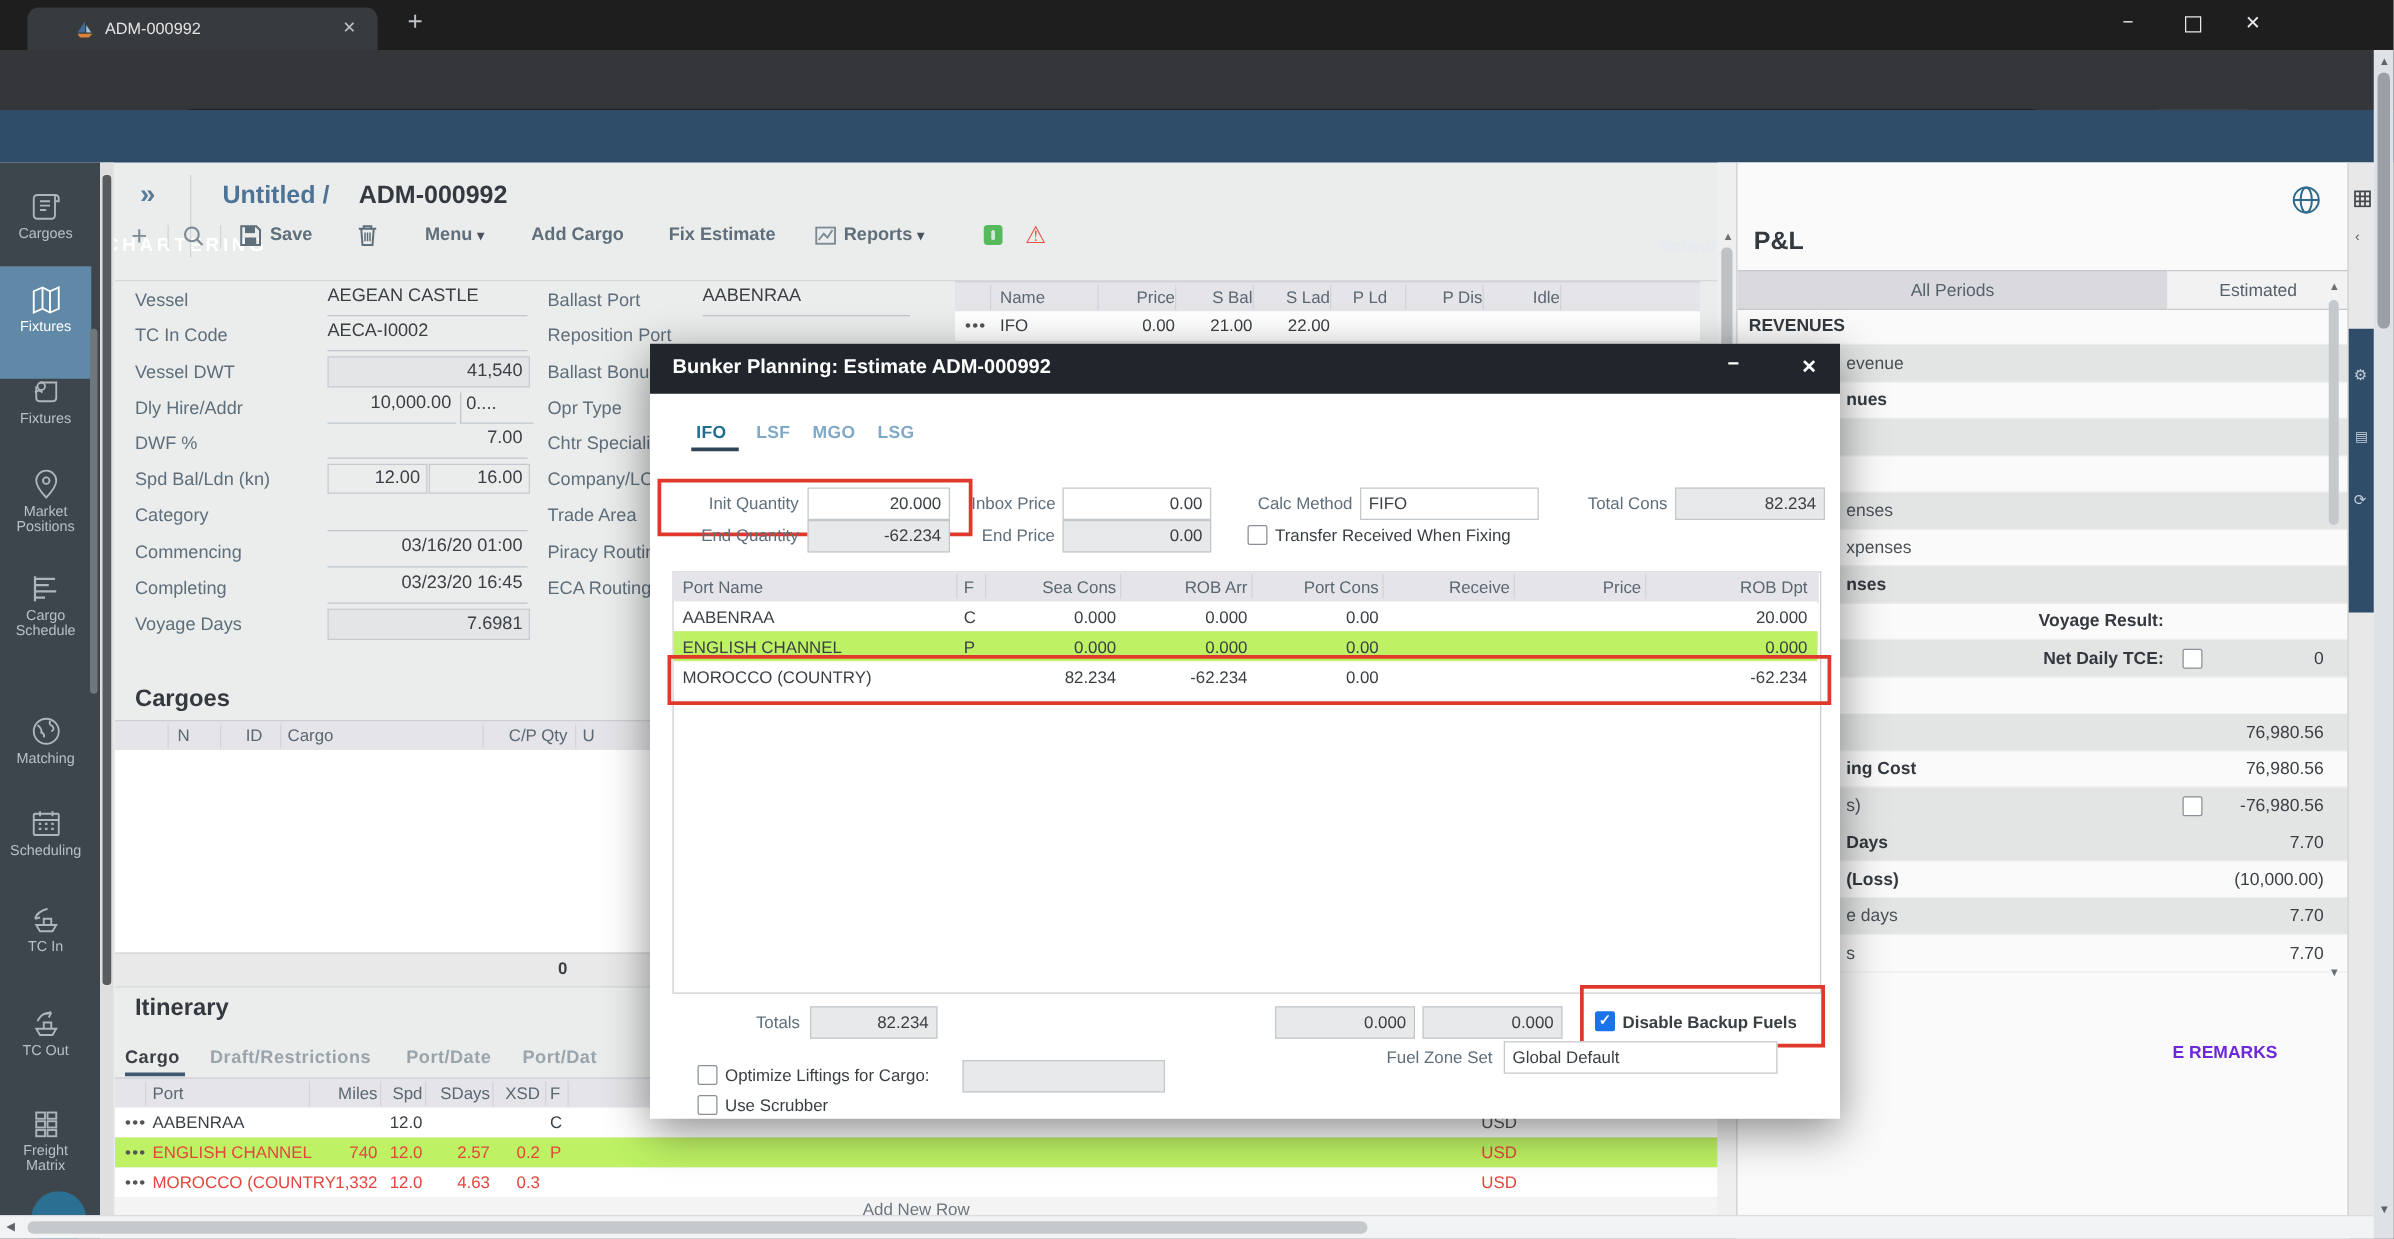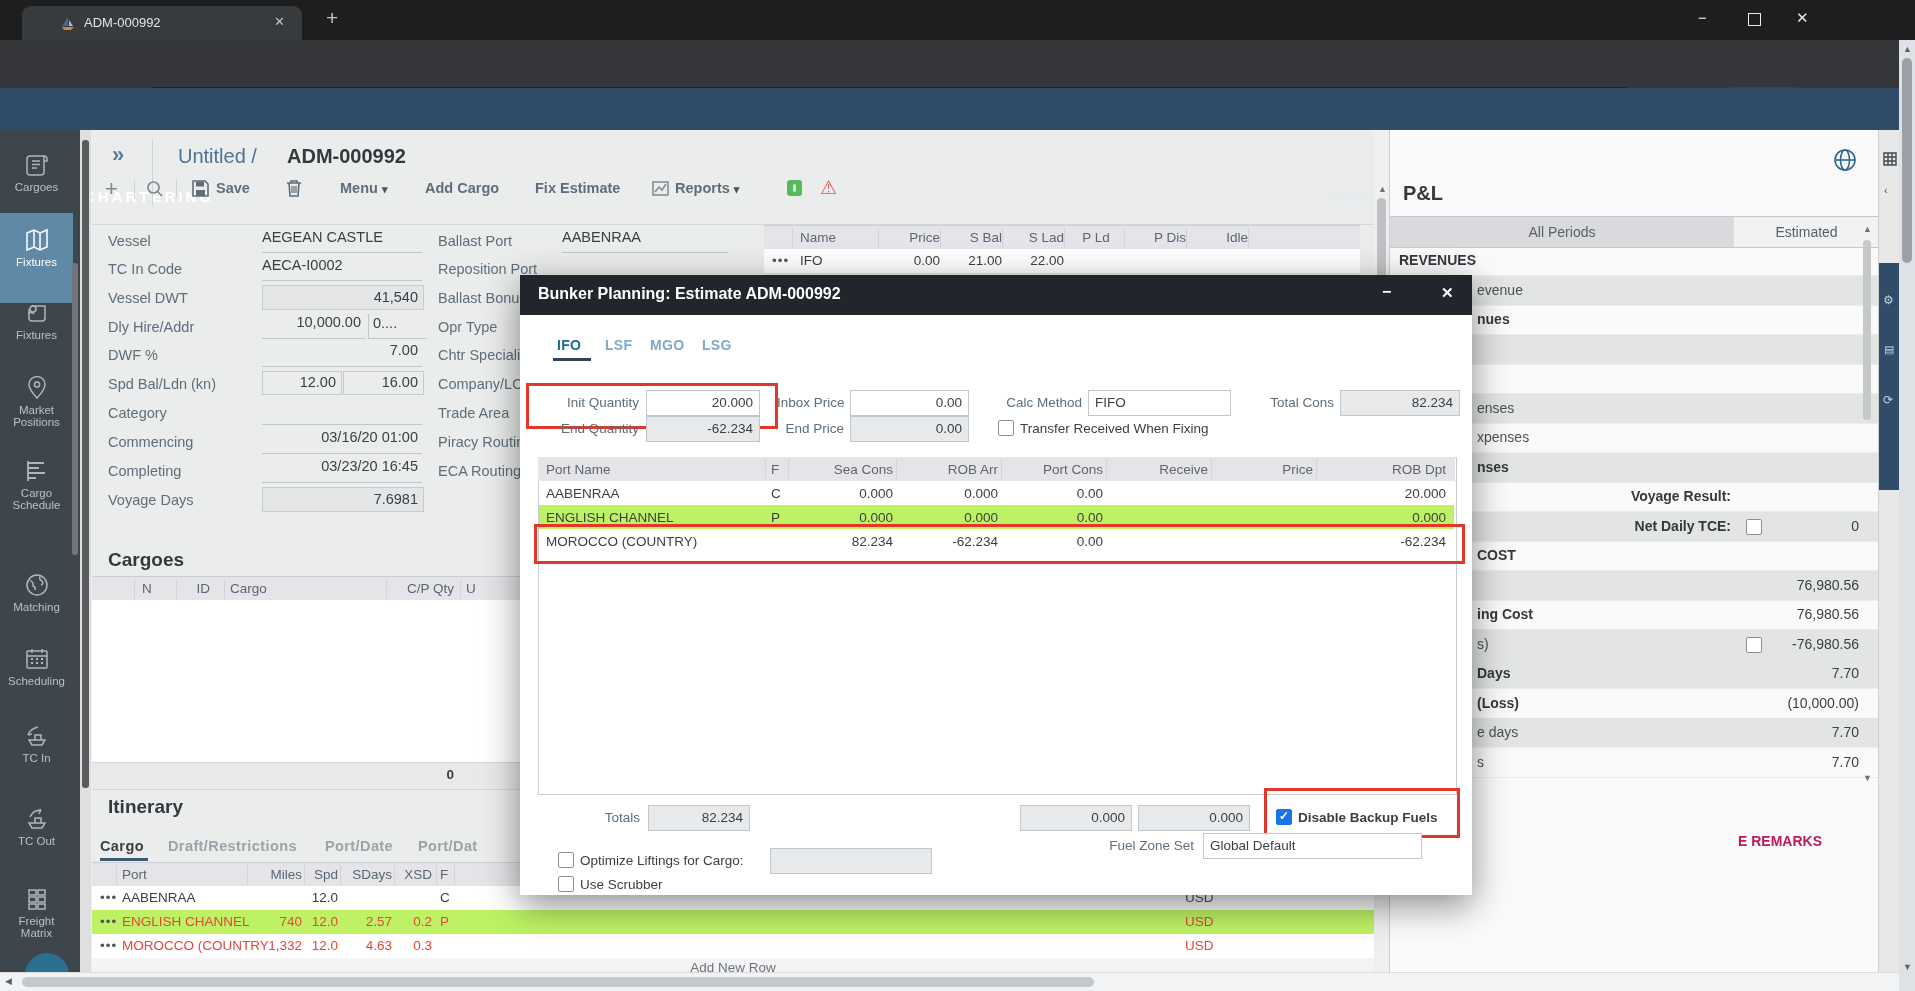--- a/index.html
+++ b/index.html
@@ -39,21 +39,21 @@
   .sbitem.active{background:#5F89A6;color:#FFF;}
   .sb-scroll{left:72px;top:133px;width:6px;height:292px;background:#70777C;border-radius:3px;}
   .fab{left:25px;top:953px;width:44px;height:44px;border-radius:50%;background:#2B7093;}
   
   .lbl{color:#5E6E7A;font-size:14.5px;white-space:nowrap;}
   .val{color:#3A3F44;font-size:14.5px;white-space:nowrap;}
   .field{border-bottom:1px solid #BFC7CC;height:24px;}
   .ro{background:#E3E5E7;border:1px solid #C7CCD0;}
   .hline{background:#D5D8DA;height:1px;}
   .vline{background:#D0D3D6;width:1px;}
-  .crumb-dim{color:#4D7396;font-size:20px;font-weight:normal;}
+  .crumb-dim{color:#4D7396;font-size:20px;font-weight:bold;}
   .crumb-id{color:#33393E;font-size:20px;font-weight:bold;}
   .tbtn{color:#5E6E7A;font-size:14.5px;font-weight:bold;white-space:nowrap;}
   .caret{font-size:11px;color:#4A545C;}
   .h2{color:#33393E;font-size:19px;font-weight:bold;}
   .thead{background:#E5E5E9;border-top:1px solid #CDCFD4;border-bottom:1px solid #CDCFD4;}
   .th{color:#5A6672;font-size:13.5px;position:absolute;top:4px;white-space:nowrap;}
   .td{font-size:13.5px;color:#3A3F44;position:absolute;top:4px;white-space:nowrap;}
   .sep{position:absolute;top:2px;bottom:2px;width:1px;background:#D2D4D9;}
   .rowline{border-bottom:1px solid #E2E4E6;}
   .red{color:#E2463C !important;}
@@ -469,23 +469,20 @@
         <span class="pnl-frag">xpenses</span>
       </div>
     <div class="pnl-row bold" style="top:352px">
         <span class="pnl-r">Voyage Result:</span>
       </div>
     <div class="pnl-row shade bold" style="top:382px">
       <span class="pnl-r">Net Daily TCE:</span>
       <span class="cb" style="left:356px;top:7px"></span>
       <span class="pnl-val">0</span>
     </div>
-    <div class="pnl-row bold" style="top:411px">
-        <span class="pnl-frag">COST</span>
-      </div>
     <div class="pnl-row shade" style="top:441px">
         <span class="pnl-val">76,980.56</span>
       </div>
     <div class="pnl-row bold" style="top:470px">
         <span class="pnl-frag">ing Cost</span>
         <span class="pnl-val">76,980.56</span>
       </div>
     <div class="pnl-row shade" style="top:500px">
       <span class="pnl-frag">s)</span>
       <span class="cb" style="left:356px;top:7px"></span>
@@ -501,21 +498,21 @@
       </div>
     <div class="pnl-row shade" style="top:588px">
         <span class="pnl-frag">e days</span>
         <span class="pnl-val">7.70</span>
       </div>
     <div class="pnl-row" style="top:618px">
         <span class="pnl-frag">s</span>
         <span class="pnl-val">7.70</span>
       </div>
 
-    <div class="abs" style="left:348px;top:703px;font-size:14px;font-weight:bold;color:#be185d">E REMARKS</div>
+    <div class="abs" style="left:348px;top:703px;font-size:14px;font-weight:bold;color:#6d28d9">E REMARKS</div>
 
     <div class="abs arrowbtn" style="left:473px;top:94px">▲</div>
     <div class="abs scroll-thumb" style="left:473px;top:110px;width:8px;height:180px;background:#C6C9CC"></div>
     <div class="abs arrowbtn" style="left:473px;top:643px">▼</div>
   </div>
 
   <div class="abs" style="left:1878px;top:130px;width:21px;height:842px;background:#E8E8E8;border-left:1px solid #CDCFD2">
     <svg class="abs" style="left:4px;top:22px" width="14" height="14" viewBox="0 0 14 14" fill="none" stroke="#44494D" stroke-width="1.4">
         <path d="M1 1 H13 V13 H1 Z M1 5 H13 M1 9 H13 M5 1 V13 M9 1 V13"></path>
       </svg>

